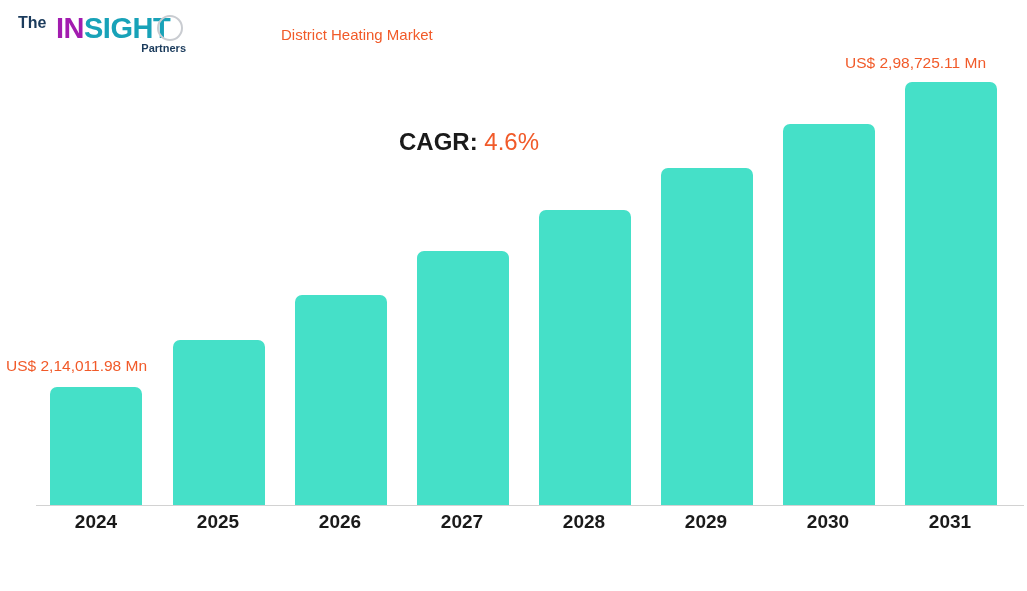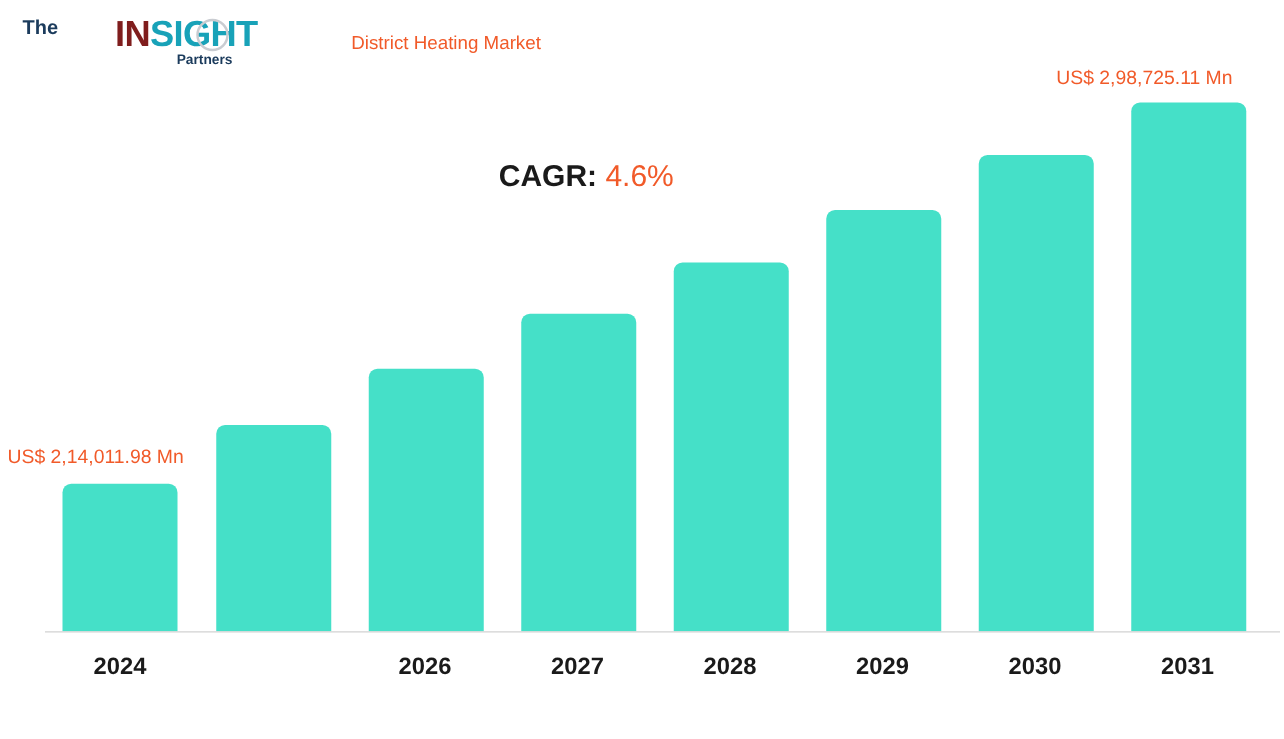--- a/index.html
+++ b/index.html
@@ -39,21 +39,21 @@
   }
   .logo-insight {
     position: absolute;
     left: 42px;
     top: 0px;
     font-size: 29px;
     font-weight: bold;
     letter-spacing: -0.5px;
     font-family: "Liberation Sans", sans-serif;
   }
-  .logo-insight .i-dark { color: #7f1d1d; margin-left: 36px; }
+  .logo-insight .i-dark { color: #a21caf; }
   .logo-insight .i-teal { color: #18a2b8; }
   .logo-partners {
     position: absolute;
     right: 8px;
     top: 30px;
     font-size: 11px;
     font-weight: bold;
     color: #1b3b5c;
     font-family: "Liberation Sans", sans-serif;
   }
@@ -137,21 +137,21 @@
   }
   .tick-labels {
     position: absolute;
     left: 36px;
     top: 508px;
     width: 988px;
     height: 32px;
   }
   .tick {
     position: absolute;
-    top: 15px;
+    top: 3px;
     width: 120px;
     text-align: center;
     font-size: 19px;
     font-weight: bold;
     color: #1a1a1a;
     font-family: "Liberation Sans", sans-serif;
   }
 
   
   .source {
@@ -195,20 +195,21 @@
     <div class="bar" style="left:503px; height:295px;"></div>
     <div class="bar" style="left:625px; height:337px;"></div>
     <div class="bar" style="left:747px; height:381px;"></div>
     <div class="bar" style="left:869px; height:423px;"></div>
   </div>
 
   <div class="axis-line"></div>
 
   <div class="tick-labels">
     <div class="tick" style="left:0px;">2024</div>
+    <div class="tick" style="left:122px;">2025</div>
     <div class="tick" style="left:244px;">2026</div>
     <div class="tick" style="left:366px;">2027</div>
     <div class="tick" style="left:488px;">2028</div>
     <div class="tick" style="left:610px;">2029</div>
     <div class="tick" style="left:732px;">2030</div>
     <div class="tick" style="left:854px;">2031</div>
   </div>
 
 
 </div>

